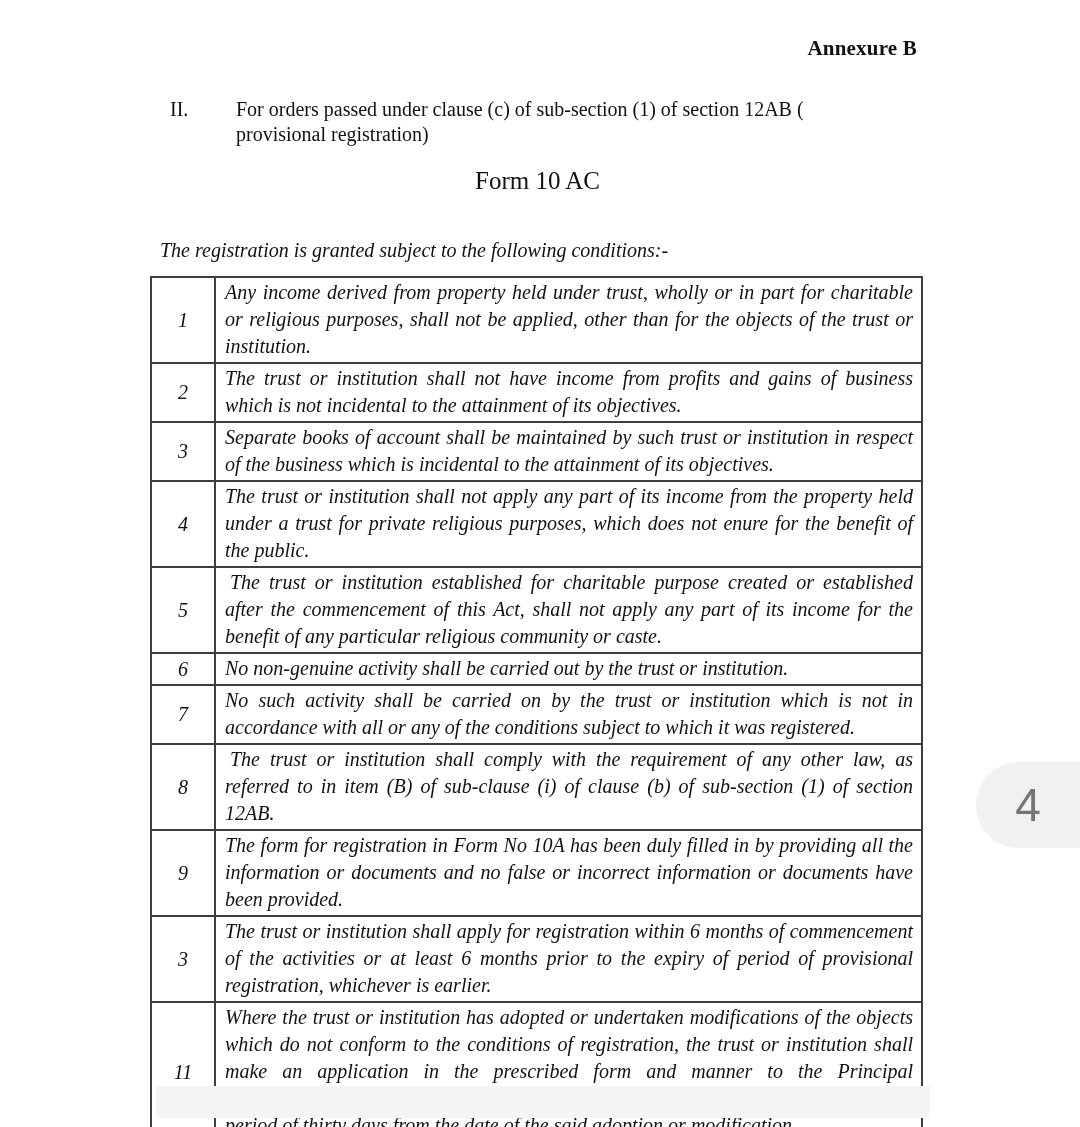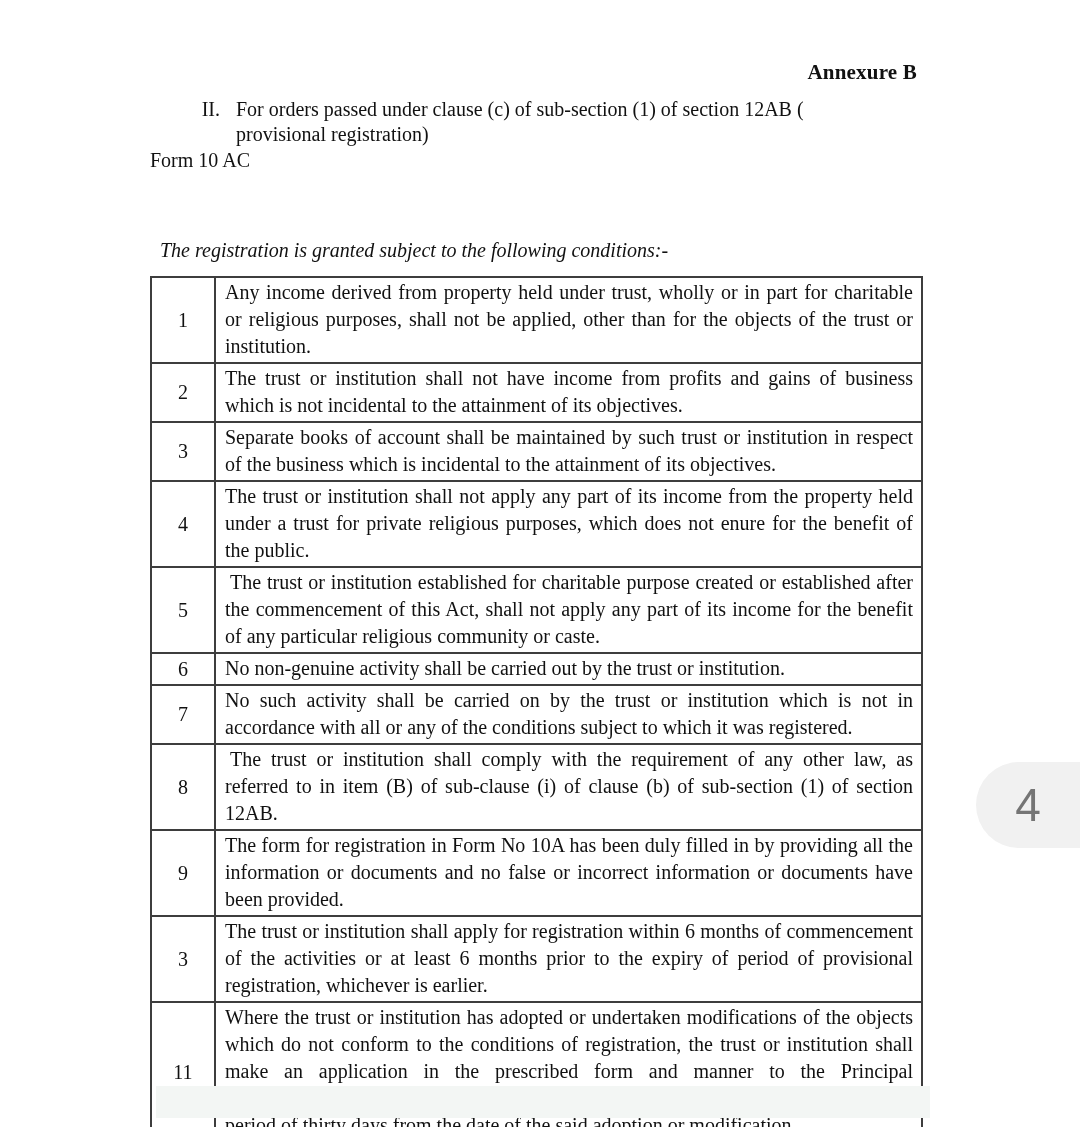--- a/index.html
+++ b/index.html
@@ -16,51 +16,50 @@
     color: #111111;
   }
   .doc-content {
     position: absolute;
     left: 150px;
     top: 0;
     width: 775px;
   }
   .annexure {
     position: absolute;
-    top: 60px;
+    top: 36px;
     right: 8px;
     font-size: 21px;
     font-weight: bold;
     letter-spacing: 0.2px;
   }
   .section-line {
     position: absolute;
     top: 97px;
     left: 20px;
     width: 680px;
     display: flex;
     font-size: 20px;
     line-height: 25px;
   }
   .section-numeral {
     width: 50px;
     flex: 0 0 50px;
-    text-align: right;
   }
   .section-text {
     flex: 1 1 auto;
     margin-left: 16px;
   }
   .form-head {
     position: absolute;
-    top: 148px;
+    top: 169px;
     left: 0;
     width: 775px;
-    text-align: left;
-    font-size: 20px;
+    text-align: center;
+    font-size: 25px;
     line-height: 24px;
   }
   .intro-note {
     position: absolute;
     top: 239px;
     left: 10px;
     width: 765px;
     font-style: italic;
     font-size: 20px;
   }
@@ -70,20 +69,21 @@
     left: 0;
     width: 773px;
     border-collapse: collapse;
     table-layout: fixed;
   }
   table.cond-table td {
     border: 2px solid #3d3d3d;
     font-size: 20px;
     line-height: 27px;
     vertical-align: middle;
+    font-style: italic;
   }
   td.num {
     width: 62px;
     text-align: center;
     padding: 0;
   }
   td.txt {
     text-align: justify;
     padding: 1px 8px 2px 9px;
   }

